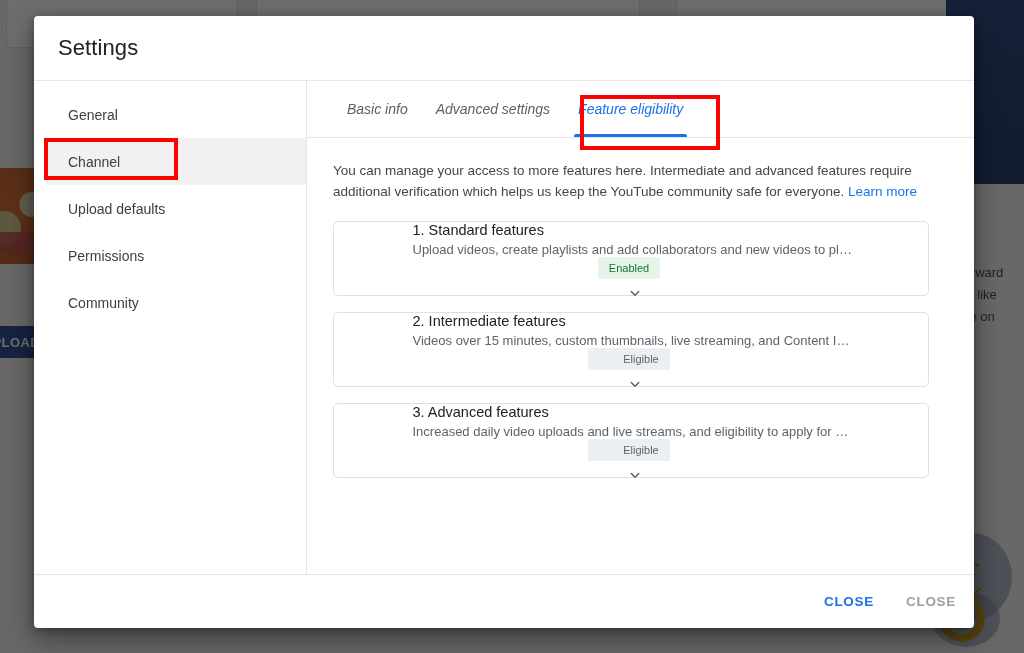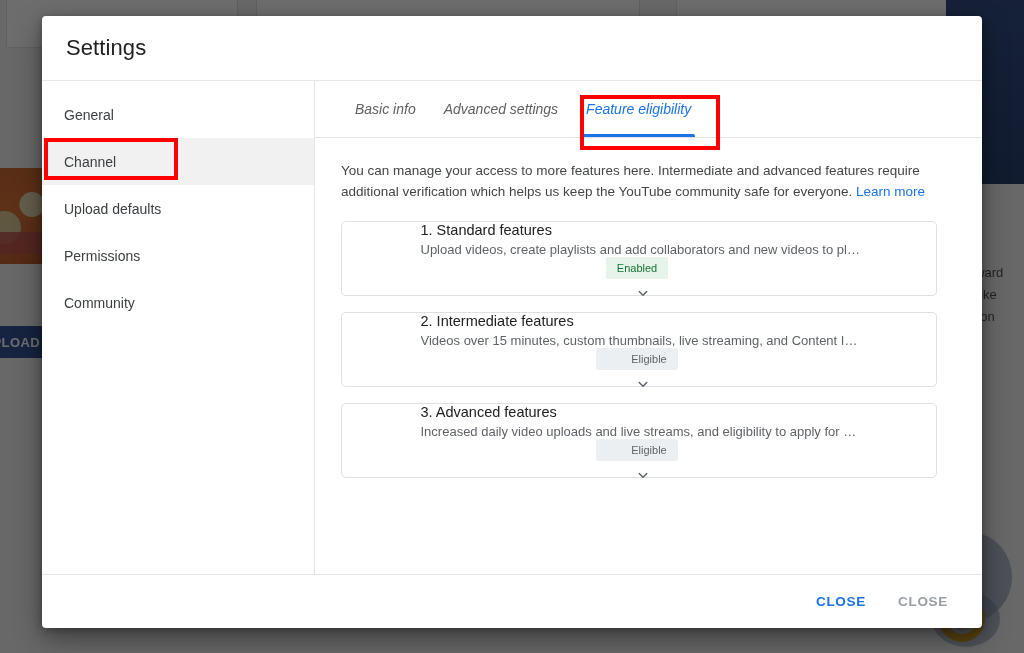--- a/index.html
+++ b/index.html
@@ -127,21 +127,21 @@
   
   #veil {
     position: absolute;
     inset: 0;
     background: rgba(20,20,20,0.62);
   }
 
   
   #modal {
     position: absolute;
-    left: 42px;
+    left: 34px;
     top: 16px;
     width: 940px;
     height: 612px;
     background: #ffffff;
     border-radius: 4px;
     box-shadow: 0 11px 28px rgba(0,0,0,0.40), 0 2px 8px rgba(0,0,0,0.28);
     display: flex;
     flex-direction: column;
     overflow: hidden;
   }
@@ -176,20 +176,21 @@
   }
   .side-item {
     height: 47px;
     display: flex;
     align-items: center;
     padding-left: 22px;
     font-size: 14px;
     color: #3c4043;
     cursor: pointer;
     user-select: none;
+    margin-left: 12px;
   }
   .side-item.selected { background: #f1f1f1; }
 
   
   .content {
     flex: 1 1 auto;
     min-width: 0;
     display: flex;
     flex-direction: column;
   }
@@ -295,21 +296,21 @@
     cursor: pointer;
   }
 
   
   .modal-footer {
     flex: 0 0 54px;
     border-top: 1px solid #e4e4e4;
     display: flex;
     align-items: center;
     justify-content: flex-end;
-    padding-right: 22px;
+    padding-right: 6px;
     gap: 8px;
   }
   .ftr-btn {
     font-size: 13.5px;
     font-weight: 600;
     letter-spacing: .7px;
     padding: 9px 12px;
     border: none;
     background: transparent;
     cursor: pointer;

